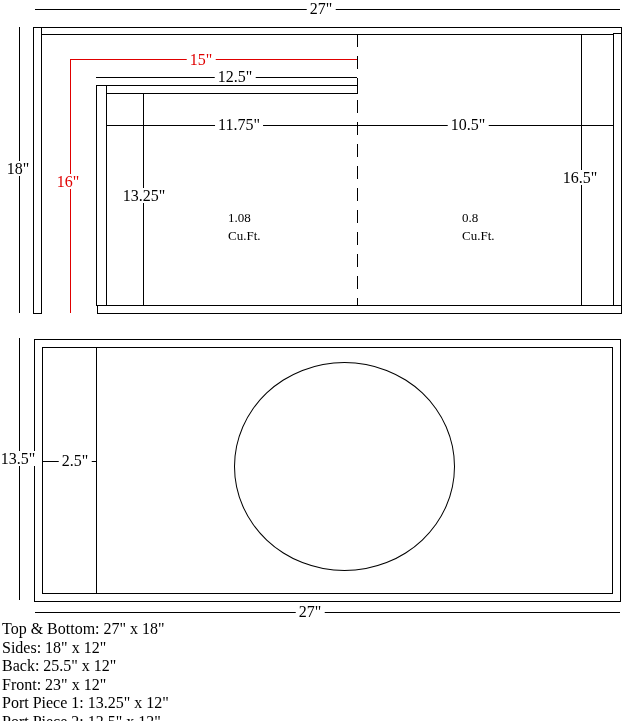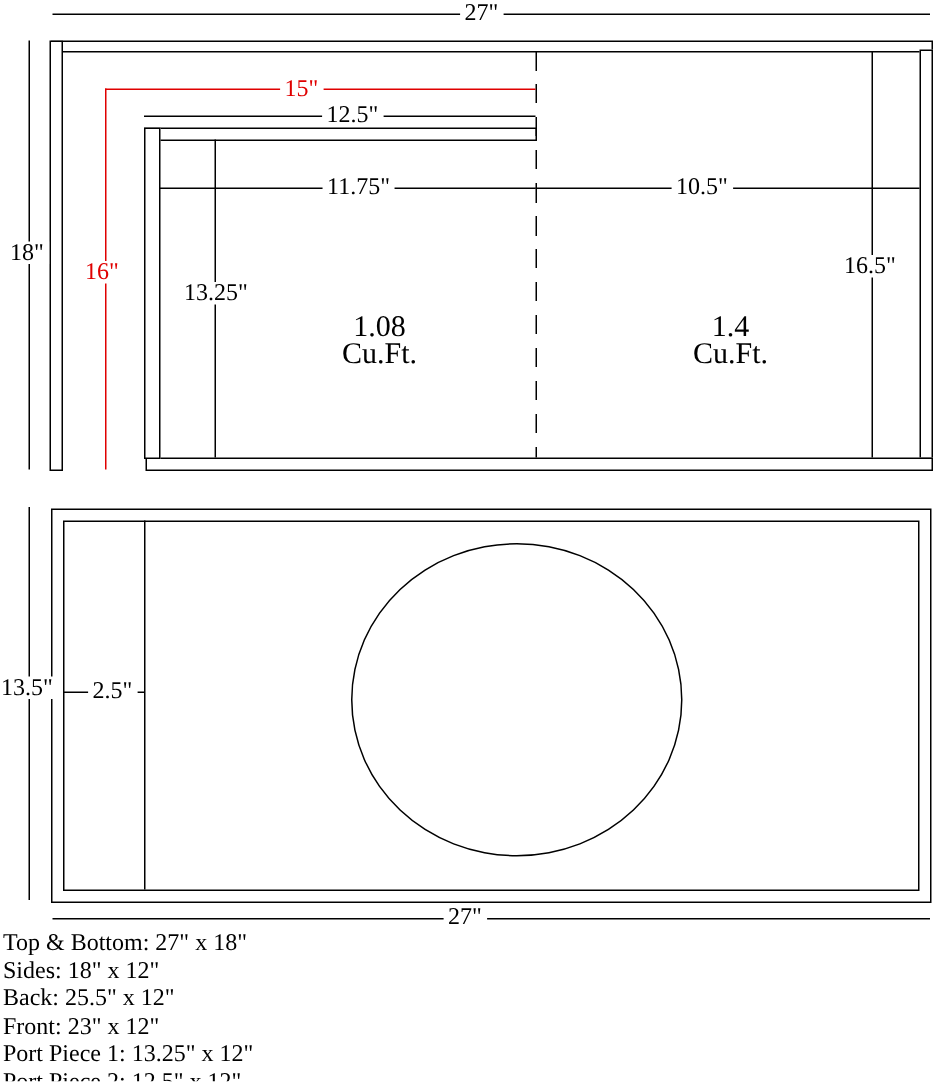--- a/index.html
+++ b/index.html
@@ -20,21 +20,21 @@
   .hline{position:absolute;height:0;border-top:1px solid var(--line);}
   .vline{position:absolute;width:0;border-left:1px solid var(--line);}
   .red-line{border-color:var(--red);}
   .dashv{position:absolute;width:1px;background:repeating-linear-gradient(to bottom,var(--line) 0 13px,transparent 13px 22px);}
   .dimlabel{
     position:absolute;background:var(--bg);
     padding:0 3px;font-size:16px;line-height:15px;
     transform:translateX(-50%);white-space:nowrap;
   }
   .red-text{color:var(--red);}
-  .volume{position:absolute;font-size:20px;line-height:18px;text-align:center;}
+  .volume{position:absolute;font-size:13px;line-height:18px;}
   .circle{position:absolute;border:1px solid var(--line);border-radius:50%;box-sizing:border-box;}
   .cutlist{position:absolute;left:2px;top:620px;font-size:16px;line-height:18.6px;white-space:nowrap;}
 </style>
 </head>
 <body>
 
 <div id="canvas">
 
   <div class="rect" style="left:34px;top:27px;width:588px;height:8px;"></div>
   <div class="rect" style="left:33px;top:27px;width:9px;height:287px;"></div>
@@ -62,21 +62,21 @@
   <span class="dimlabel" style="left:239px;top:117px;">11.75"</span>
   <span class="dimlabel" style="left:468px;top:117px;">10.5"</span>
   <span class="dimlabel" style="left:144px;top:188px;">13.25"</span>
   <span class="dimlabel" style="left:580px;top:170px;">16.5"</span>
 
   <div class="volume" style="left:228px;top:209px;">
     <div>1.08</div>
     <div>Cu.Ft.</div>
   </div>
   <div class="volume" style="left:462px;top:209px;">
-    <div>1.4</div>
+    <div>0.8</div>
     <div>Cu.Ft.</div>
   </div>
 
   <div class="rect" style="left:34px;top:339px;width:587px;height:263px;"></div>
   <div class="rect" style="left:42px;top:347px;width:571px;height:247px;"></div>
   <div class="vline" style="left:96px;top:347px;height:246px;"></div>
   <div class="circle" style="left:234px;top:362px;width:221px;height:209px;"></div>
 
   <div class="vline" style="left:19px;top:338px;height:262px;"></div>
   <div class="hline" style="left:42px;top:461px;width:54px;"></div>

